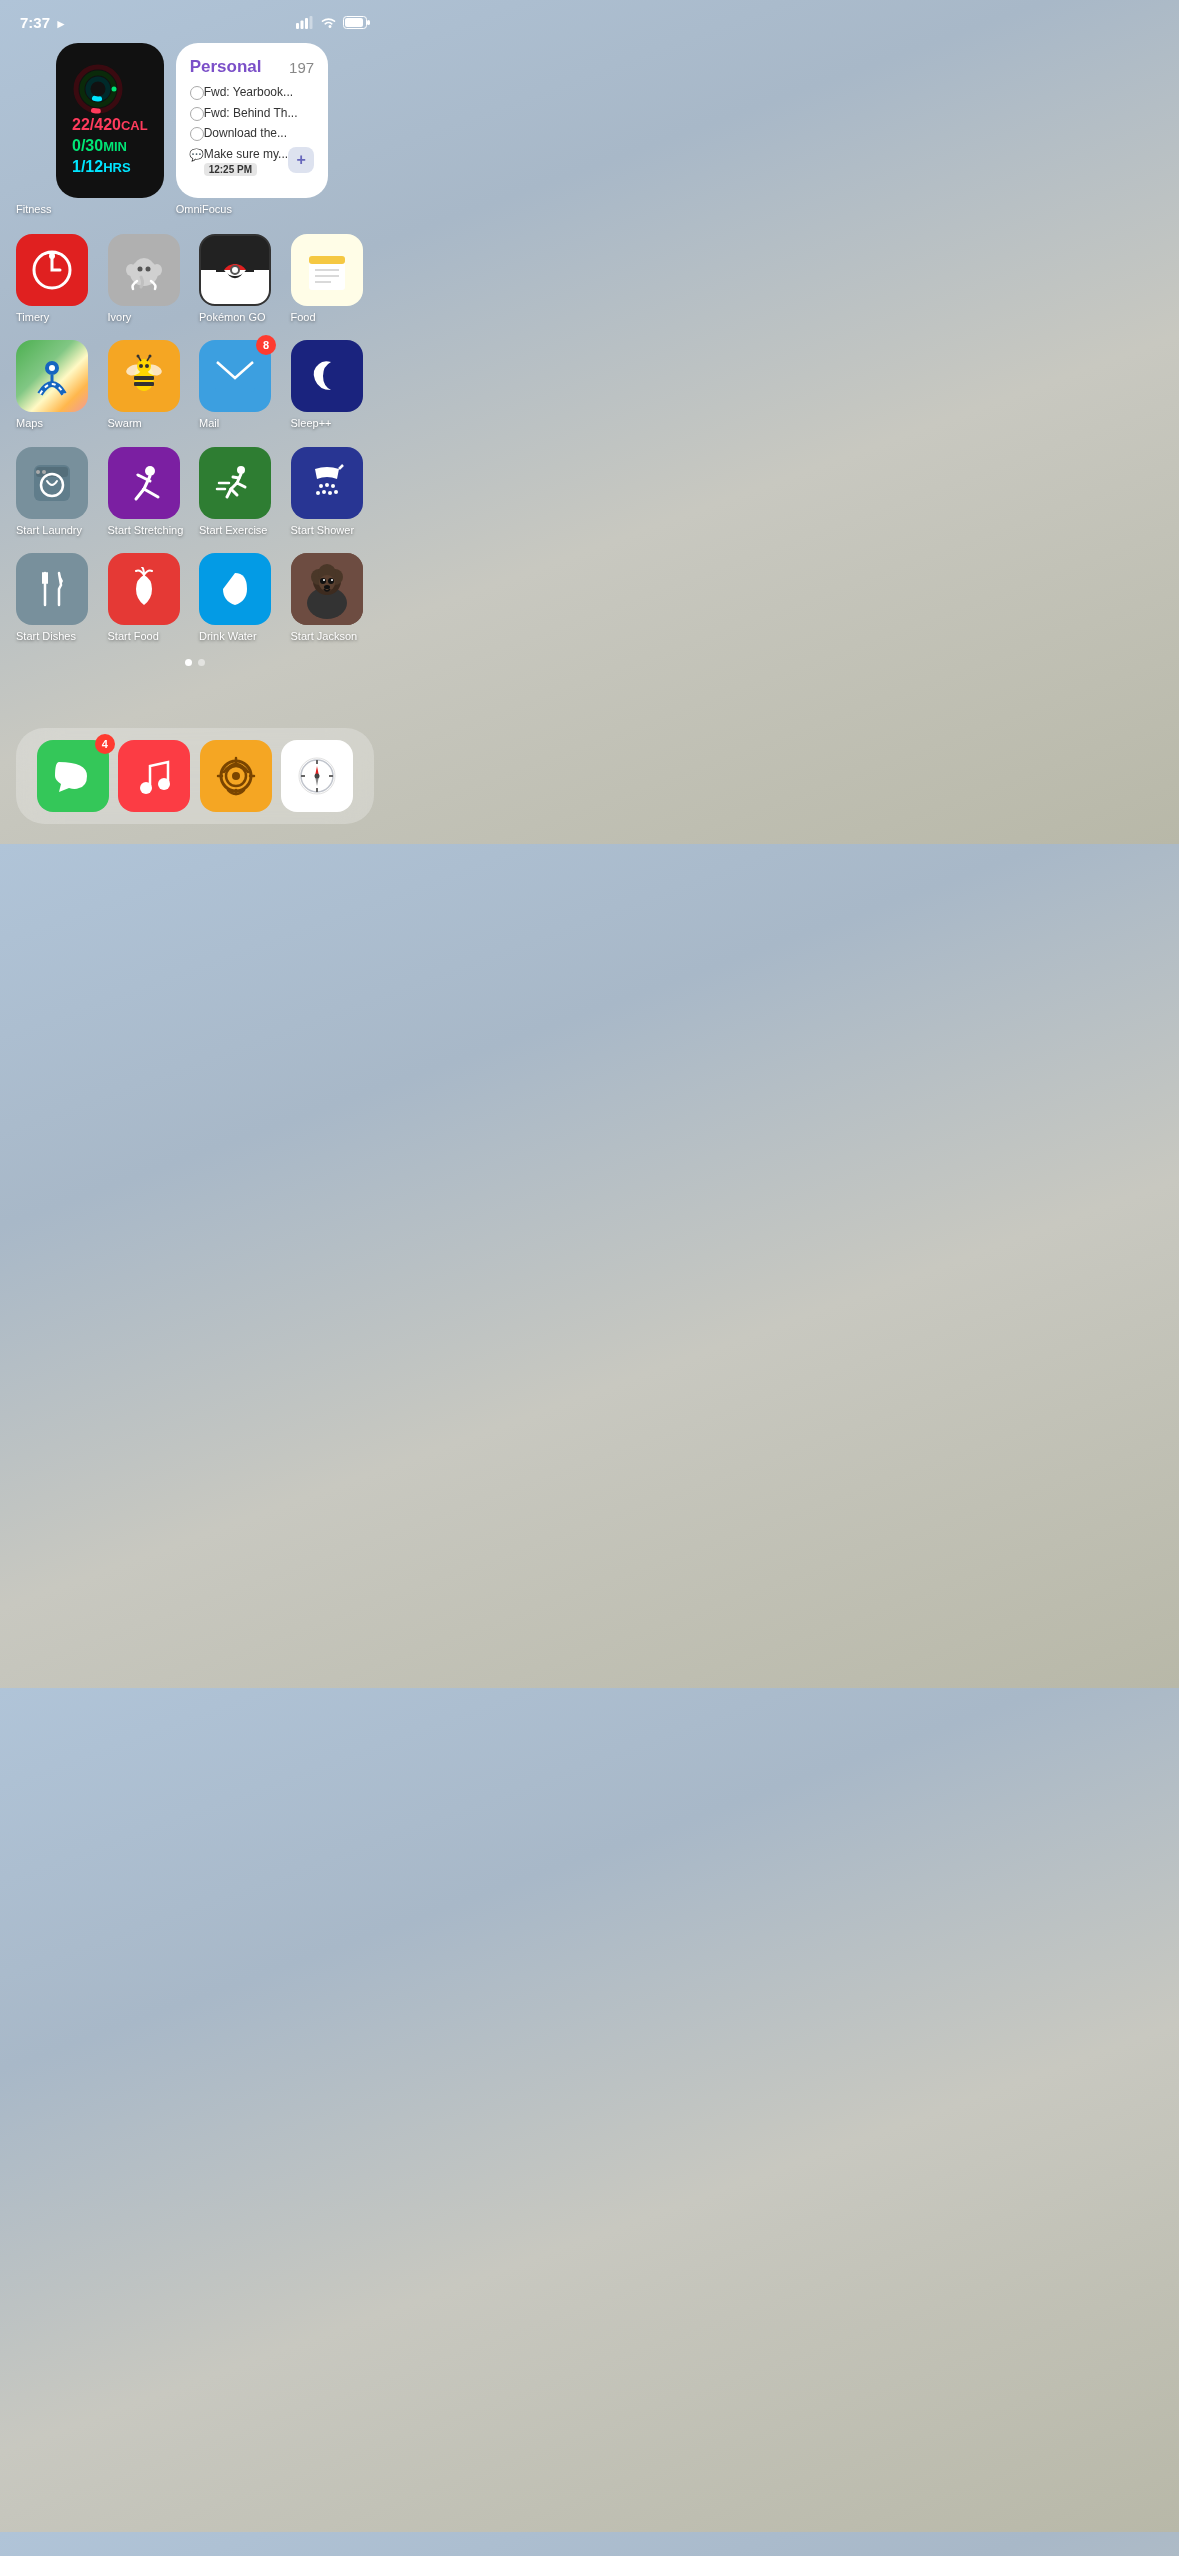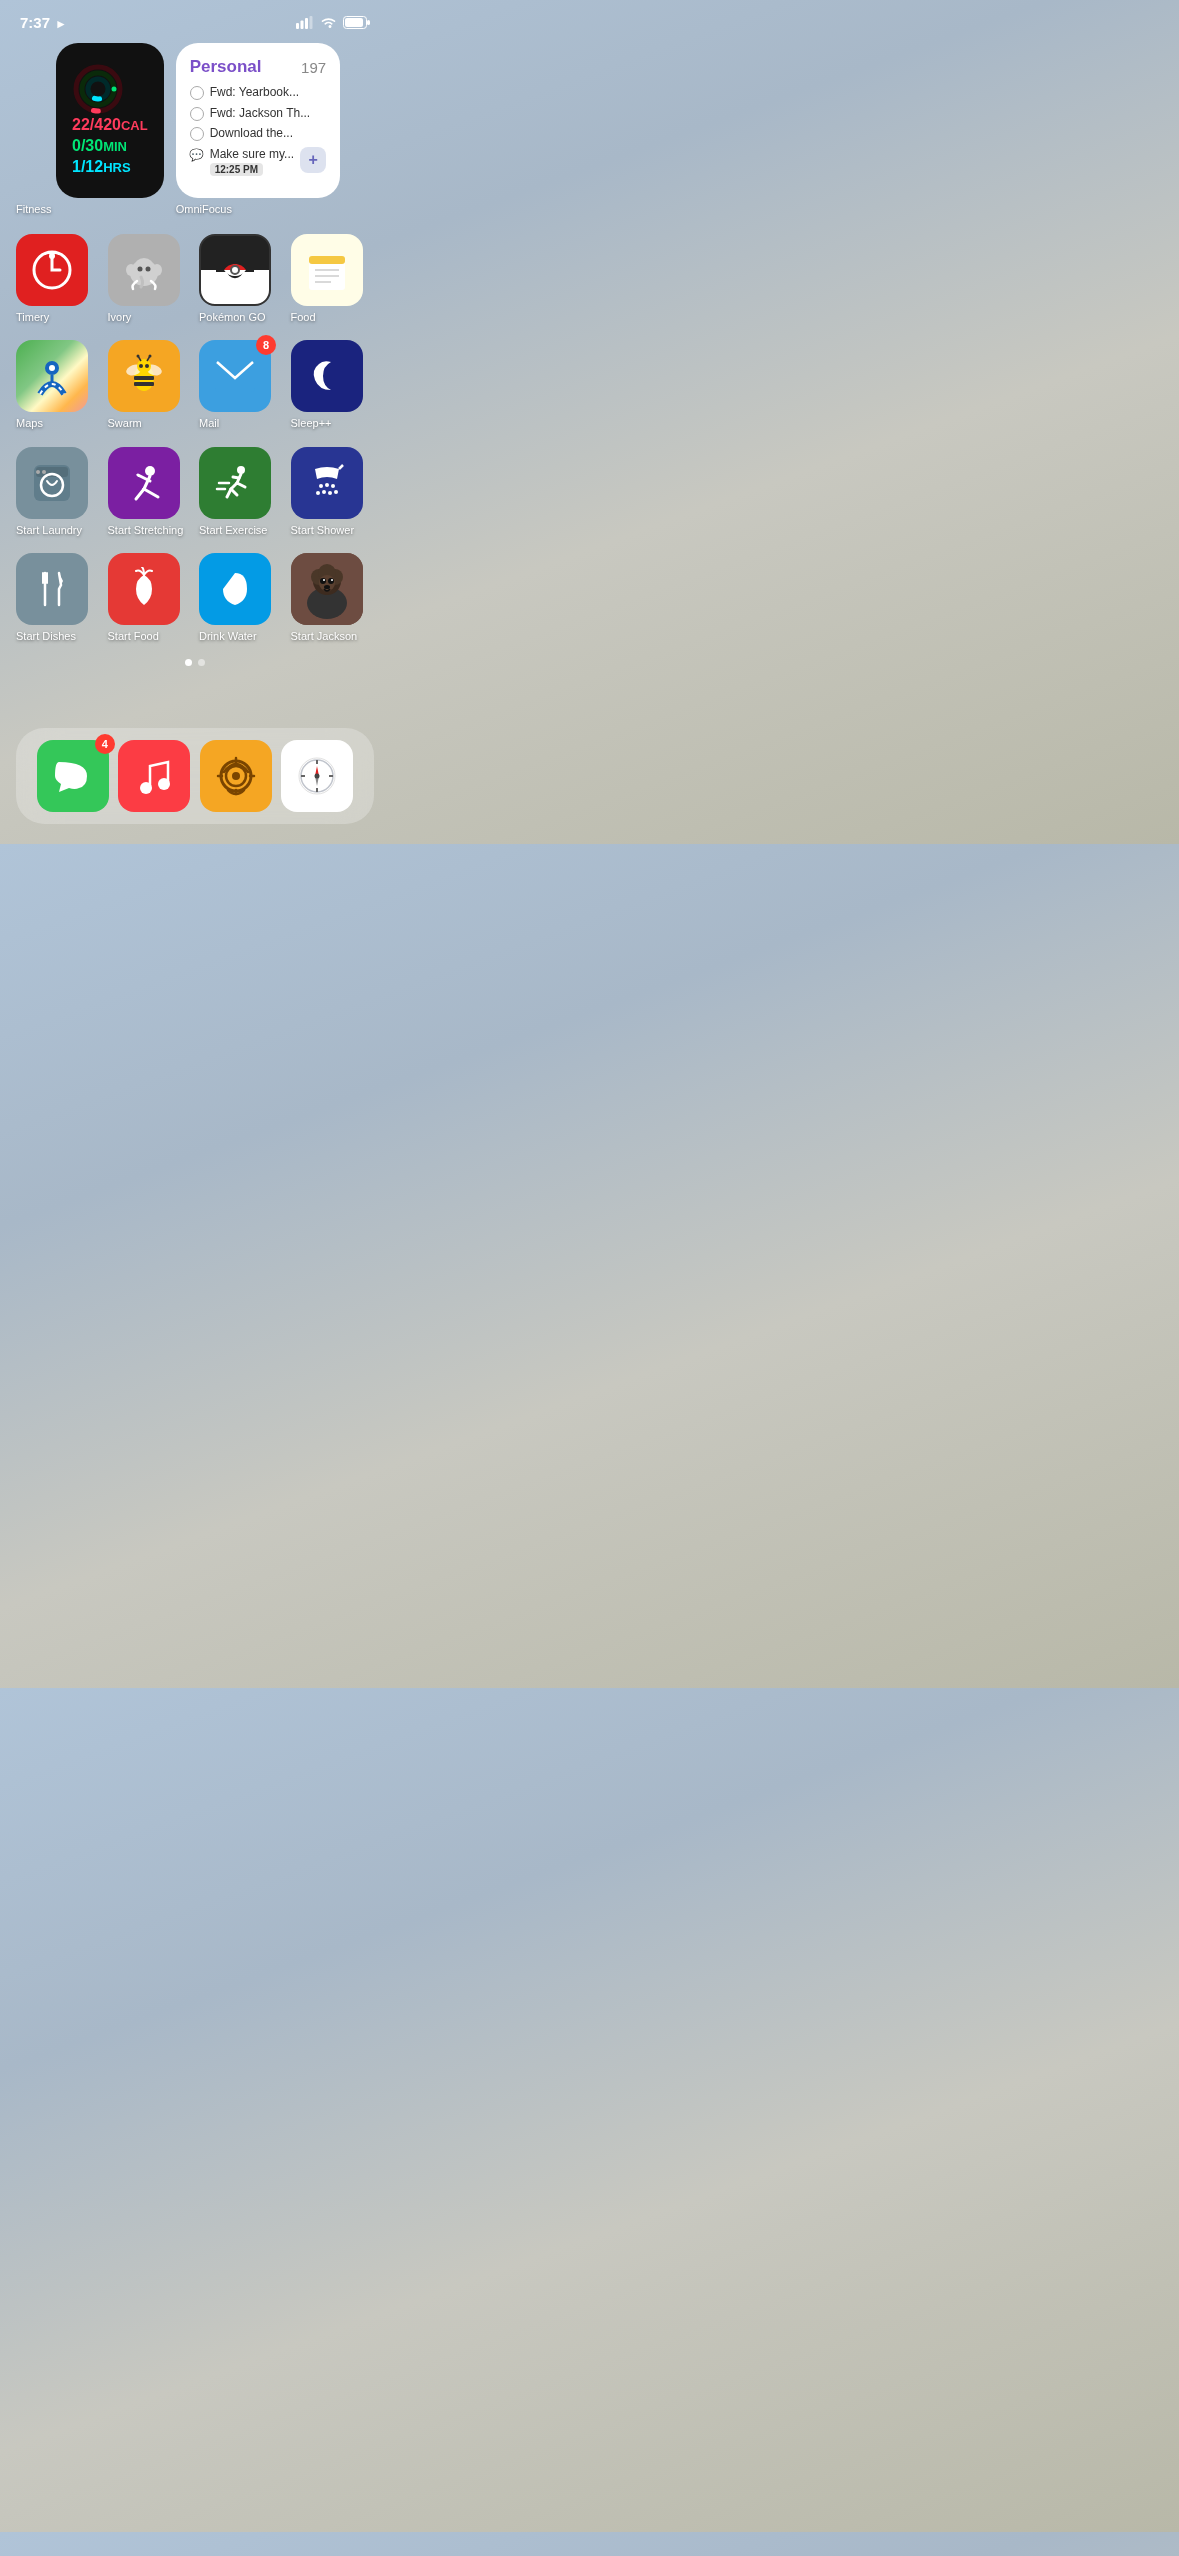--- a/index.html
+++ b/index.html
@@ -81,21 +81,20 @@
       font-weight: 700;
     }
     .omni-count {
       color: #888;
       font-size: 15px;
       font-weight: 500;
     }
     .omni-item {
       display: flex;
       align-items: flex-start;
-      gap: 6px;
       margin-bottom: 5px;
       font-size: 12px;
       color: #333;
     }
     .omni-circle {
       width: 14px;
       height: 14px;
       border: 1.5px solid #aaa;
       border-radius: 50%;
       flex-shrink: 0;
@@ -307,21 +306,21 @@
         <div class="omni-header">
           <span class="omni-title">Personal</span>
           <span class="omni-count">197</span>
         </div>
         <div class="omni-item">
           <div class="omni-circle"></div>
           <span class="omni-text">Fwd: Yearbook...</span>
         </div>
         <div class="omni-item">
           <div class="omni-circle"></div>
-          <span class="omni-text">Fwd: Jackson Th...</span>
+          <span class="omni-text">Fwd: Behind Th...</span>
         </div>
         <div class="omni-item">
           <div class="omni-circle"></div>
           <span class="omni-text">Download the...</span>
         </div>
         <div class="omni-item">
           <div class="omni-circle yellow">💬</div>
           <div>
             <div class="omni-text">Make sure my...</div>
             <span class="omni-time">12:25 PM</span>

